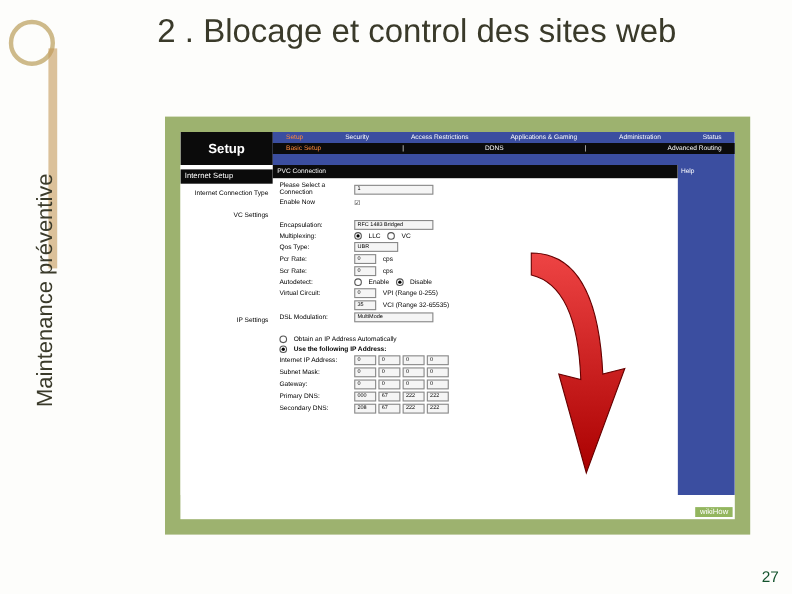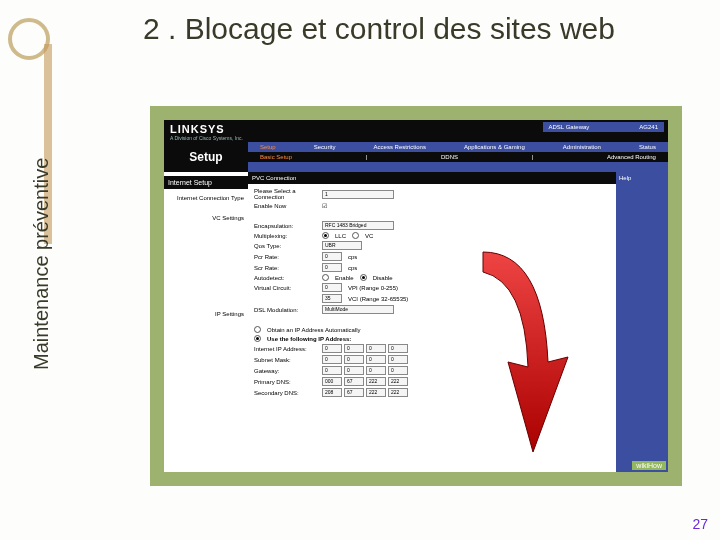--- a/index.html
+++ b/index.html
@@ -180,21 +180,21 @@
     background: #3b4ea0;
     color: #fff;
     font-size: 6px;
     padding: 3px;
   }
   .page-num {
     position: absolute;
     right: 12px;
     bottom: 8px;
     font-size: 14px;
-    color: #6d28d9;
+    color: #14532d;
   }
   .wikihow {
     position: absolute;
     right: 2px;
     bottom: 2px;
     background: #93b65f;
     color: #fff;
     font-size: 7px;
     padding: 1px 4px;
   }
@@ -214,28 +214,20 @@
 <div class="ring"></div>
 <div class="vbar"></div>
 
 <div class="sidebar-text">Maintenance préventive</div>
 
 <div class="slide-title">2 . Blocage et control des sites web</div>
 
 <div class="screenshot-frame">
   <div class="screenshot-inner">
 
-    <div class="linksys-top">
-      <div class="linksys-logo">LINKSYS</div>
-      <div class="linksys-sub">A Division of Cisco Systems, Inc.</div>
-      <div class="device-bar">
-        <span>ADSL Gateway</span>
-        <span>AG241</span>
-      </div>
-    </div>
 
     <div class="setup-bar">
       <div class="setup-label">Setup</div>
       <div class="tabs">
         <div class="tab-row">
           <span class="tab-active">Setup</span>
           <span>Security</span>
           <span>Access Restrictions</span>
           <span>Applications &amp; Gaming</span>
           <span>Administration</span>

